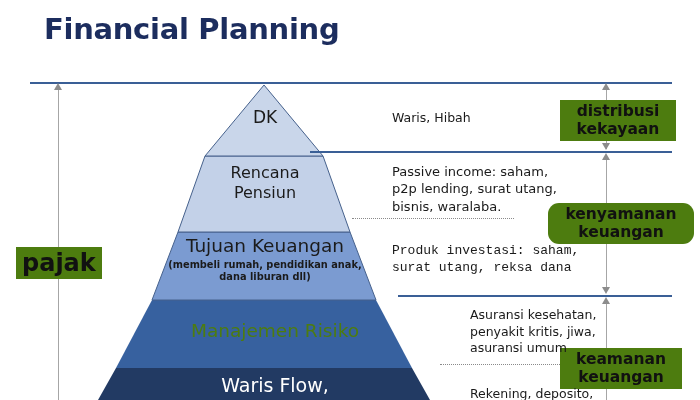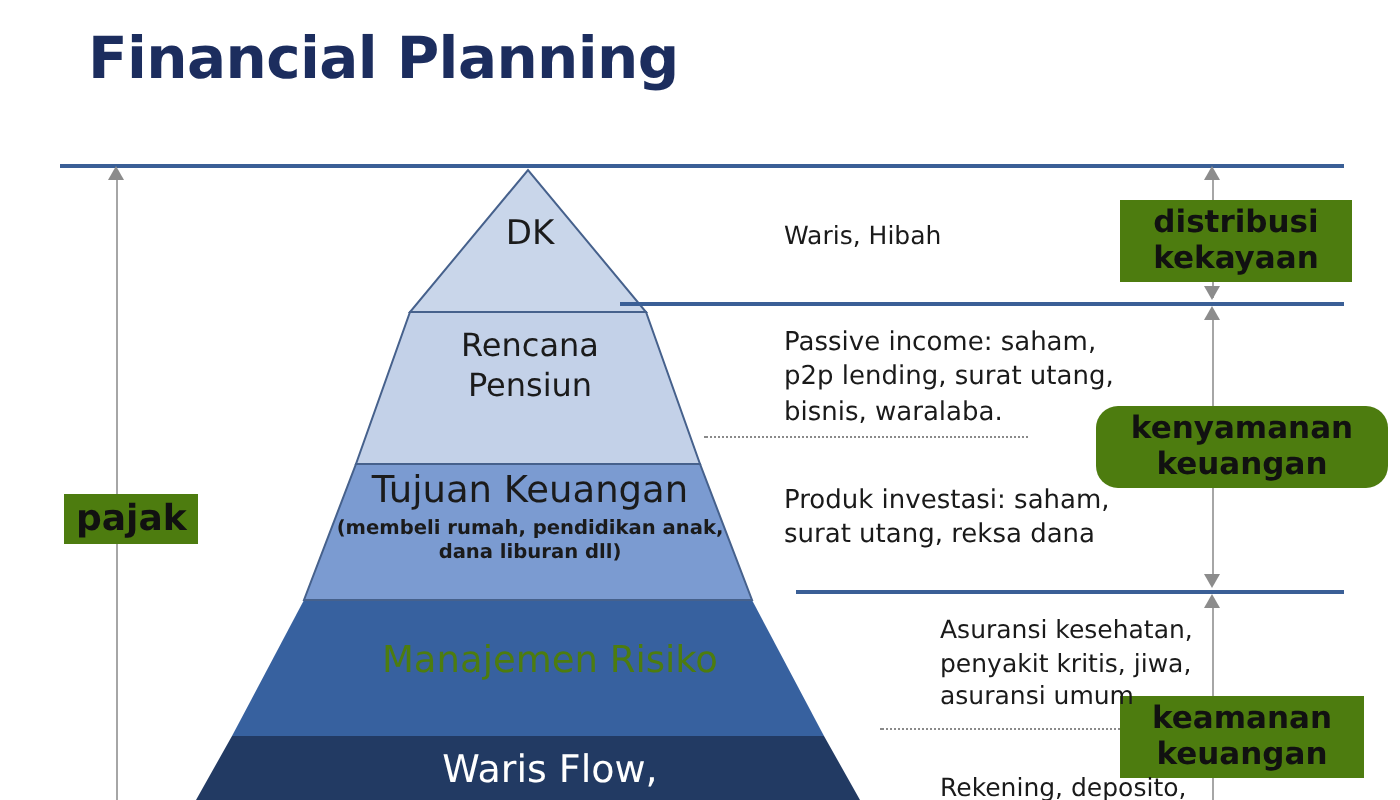--- a/index.html
+++ b/index.html
@@ -91,22 +91,22 @@
     position: absolute;
     background: #4d7c0f;
     color: #111111;
     font-weight: bold;
     text-align: center;
     line-height: 1.18;
     white-space: pre-line;
     padding: 2px 6px;
   }
   #label-pajak {
-    left: 32px; top: 247px;
-    font-size: 18px;
+    left: 16px; top: 247px;
+    font-size: 24px;
   }
   #label-distribusi {
     left: 560px; top: 100px;
     width: 104px;
     font-size: 15.5px;
   }
   #label-kenyamanan {
     left: 548px; top: 203px;
     width: 134px;
     font-size: 15.5px;
@@ -120,21 +120,21 @@
 
   
   .note {
     position: absolute;
     color: #1a1a1a;
     line-height: 1.33;
     white-space: pre-line;
   }
   #note-waris     { left: 392px; top: 110px; font-size: 12.5px; }
   #note-passive   { left: 392px; top: 163px; font-size: 13px; }
-  #note-produk    { left: 392px; top: 242px; font-size: 13px; }
+  #note-produk    { left: 392px; top: 242px; font-size: 13px; font-family: Liberation Mono, monospace; }
   #note-asuransi  { left: 470px; top: 307px; font-size: 12.5px; }
   #note-rekening  { left: 470px; top: 386px; font-size: 12.5px; }
 
   
   .band-text {
     position: absolute;
     text-align: center;
     white-space: pre-line;
     line-height: 1.22;
   }

